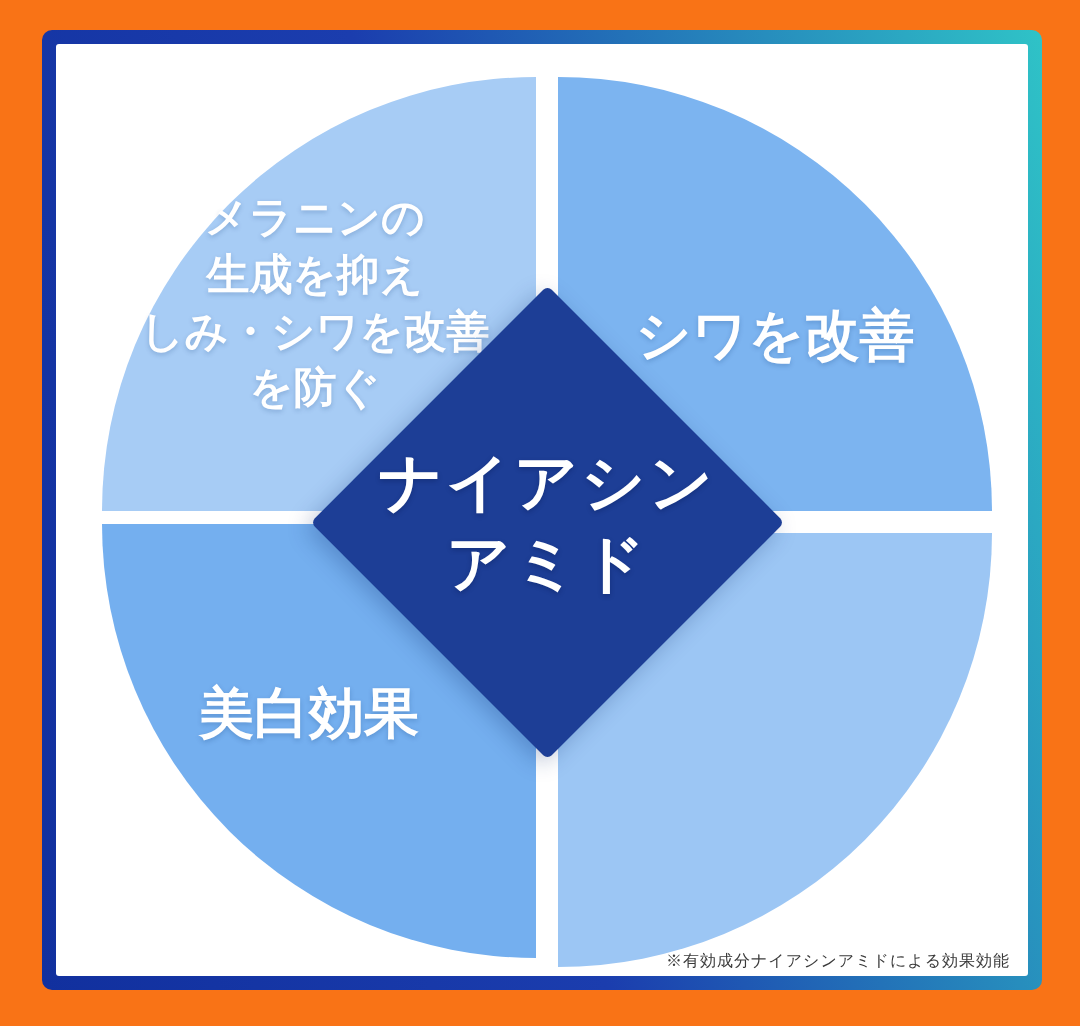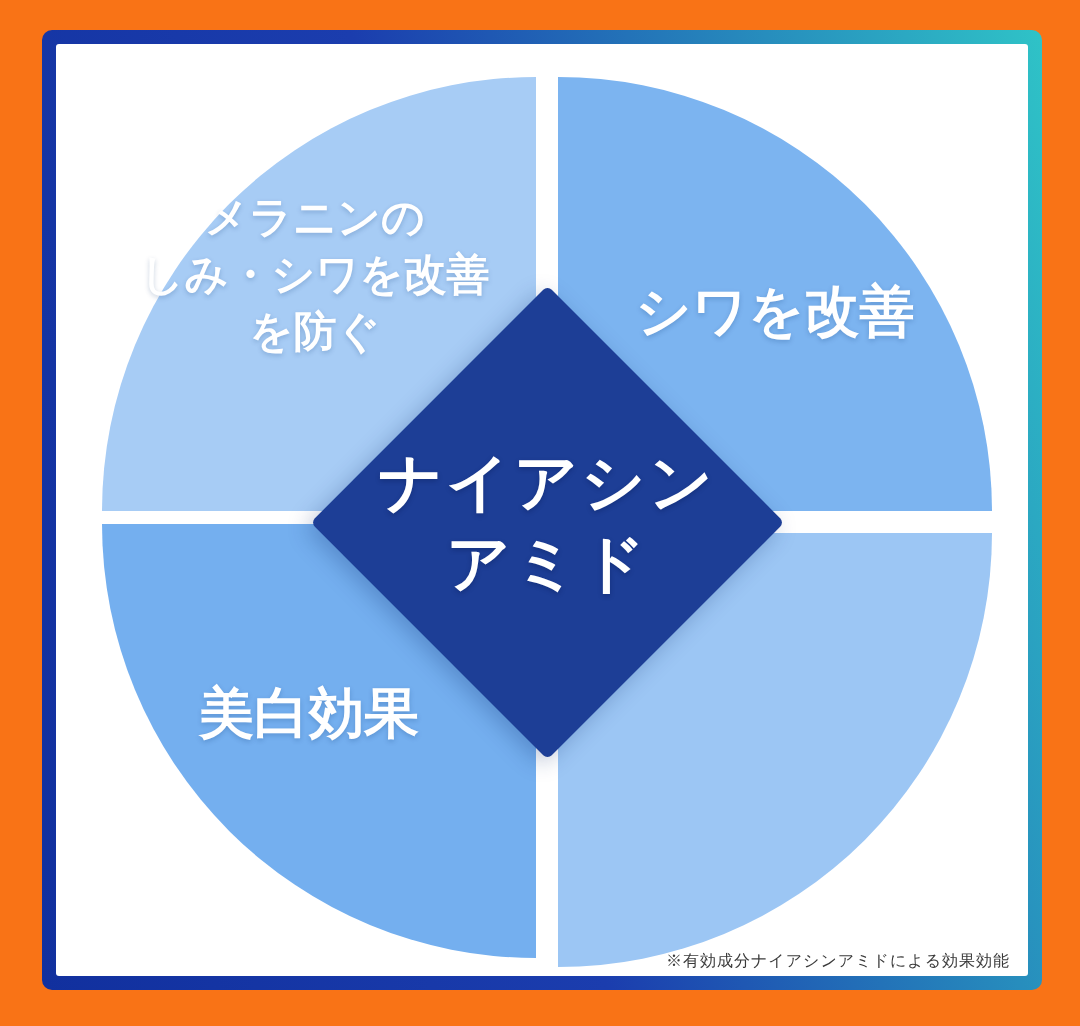--- a/index.html
+++ b/index.html
@@ -55,21 +55,21 @@
     position: absolute;
     left: 0;
     width: 100%;
     text-align: center;
     color: #ffffff;
     font-weight: bold;
     text-shadow: 0 2px 5px rgba(10, 50, 110, 0.22);
     white-space: nowrap;
   }
   .tl .quad-text { top: 112px; left: -4px; font-size: 43px; line-height: 1.32; }
-  .tr .quad-text { top: 198px; font-size: 55px; }
+  .tr .quad-text { top: 222px; font-size: 55px; }
   .bl .quad-text { top: 153px; left: -10px; font-size: 55px; }
   .br .quad-text { top: 118px; font-size: 46px; line-height: 1.38; }
   .quad-text span { display: block; }
 
   .diamond {
     position: absolute;
     left: 324px;
     top: 311px;
     width: 335px;
     height: 335px;
@@ -111,20 +111,21 @@
 
 <div class="page">
   <div class="frame" style="background: linear-gradient(75deg, rgb(17, 48, 158) 0%, rgb(27, 61, 174) 45%, rgb(47, 195, 199) 100%);">
     <div class="frame-inner">
 
       <div class="circle">
 
         <div class="quad tl" style="background-color: rgb(167, 204, 245);">
           <div class="quad-text">
             <span>メラニンの</span>
+            <span>生成を抑え</span>
             <span>しみ・シワを改善</span>
             <span>を防ぐ</span>
           </div>
         </div>
 
         <div class="quad tr" style="background-color: rgb(124, 180, 240);">
           <div class="quad-text">
             <span>シワを改善</span>
           </div>
         </div>

